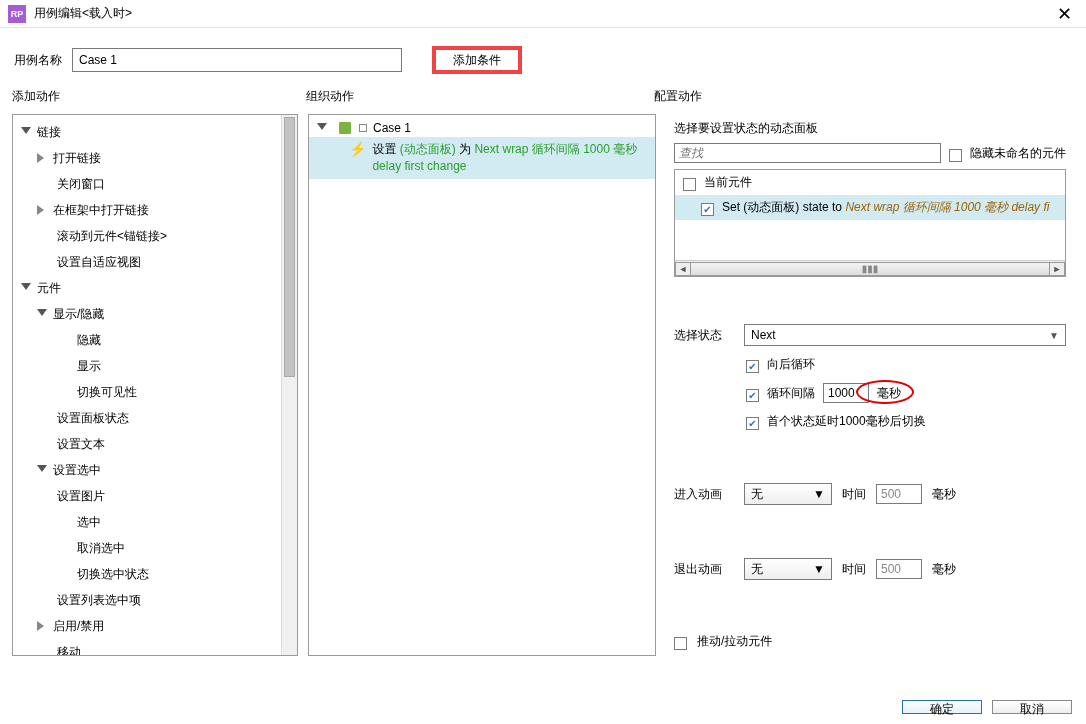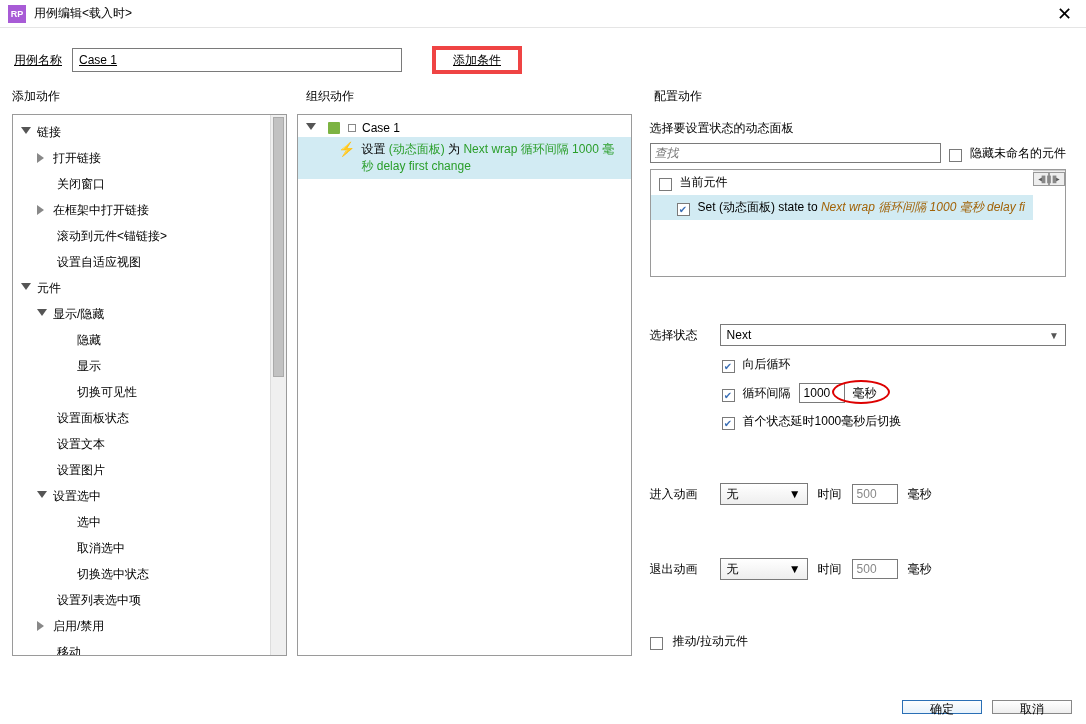--- a/index.html
+++ b/index.html
@@ -1,21 +1,21 @@
 <!DOCTYPE html>
 <html><head>
 <meta charset="utf-8">
 <style>
 * { box-sizing: border-box; margin: 0; padding: 0; font-family: "Microsoft YaHei", Arial, sans-serif; font-size: 12px; }
 body { background: #fff; width: 1086px; height: 724px; position: relative; }
 .titlebar { display:flex; align-items:center; height:28px; padding:0 8px; border-bottom:1px solid #e5e5e5; }
 .titlebar .rp-icon { width:18px; height:18px; background:#a85bd6; color:#fff; font-size:9px; display:flex; align-items:center; justify-content:center; margin-right:8px; font-weight:bold; }
 .titlebar .title { flex:1; }
 .titlebar .close { font-size:18px; cursor:pointer; padding:0 6px; }
-.name-row { display:flex; align-items:center; padding:18px 12px 14px 14px; gap:10px;text-decoration:underline; }
+.name-row { display:flex; align-items:center; padding:18px 12px 14px 14px; gap:10px; }
 .name-row input { width:330px; height:24px; border:1px solid #7a7a7a; padding:0 6px; }
 .name-row .add-cond { margin-left:20px; width:90px; height:28px; border:4px solid #ef4444; background:#fff; cursor:pointer; }
 .section-headers { display:flex; padding:0 12px; }
 .section-headers div { height:20px; }
 .sh-left { width:294px; }
 .sh-mid { width:348px;}
 .sh-right { flex:1; }
 .columns { display:flex; padding:6px 12px 0 12px; gap:10px; height:548px; }
 .panel-border { border:1px solid #9a9a9a; position:relative; }
 
@@ -42,21 +42,21 @@
 .action-text { line-height:1.4; }
 .action-text .green { color:#2a9e2a; }
 
 
 .right-panel { flex:1; display:flex; flex-direction:column; }
 .right-title-row { padding:6px 8px; }
 .search-row { display:flex; align-items:center; padding:0 8px 6px 8px; gap:8px; }
 .search-row input { flex:1; height:20px; border:1px solid #7a7a7a; padding:0 4px; font-style:italic; color:#888; }
 .checkbox { width:13px; height:13px; border:1px solid #7a7a7a; background:#fff; display:inline-flex; align-items:center; justify-content:center; font-size:10px; color:#3b6fb5; position:relative; top:2px; }
 .checkbox.checked::after { content:"✔"; }
-.panel-list { border:1px solid #9a9a9a; margin:0 8px; height:162px; display:flex; flex-direction:row; }
+.panel-list { border:1px solid #9a9a9a; margin:0 8px; height:162px; display:flex; flex-direction:column; }
 .panel-list-body { flex:1; overflow:hidden; }
 .list-row { display:flex; align-items:center; padding:4px 8px; gap:8px; white-space:nowrap; }
 .list-row.highlight { background:#d2ebf3; }
 .list-row.indent { padding-left:26px; }
 .list-row .green { color:#a16207;font-style:italic; }
 .hscroll { height:16px; background:#f0f0f0; border-top:1px solid #ccc; display:flex; align-items:center; }
 .hscroll .arrow { width:16px; height:14px; border:1px solid #999; background:#eee; display:flex; align-items:center; justify-content:center; font-size:9px; color:#555; }
 .hscroll .track { flex:1; height:14px; background:#fff; position:relative; border:1px solid #999; border-left:none; border-right:none; }
 .hscroll .track .gripper { position:absolute; left:0; top:0; bottom:0; right:0; background:linear-gradient(#f4f4f4,#ddd); display:flex; align-items:center; justify-content:center; color:#888; font-size:10px; }
 
@@ -145,26 +145,26 @@
         </div>
         <div class="tree-item tree-indent-1">
           <span class="tri tri-none"></span>
           <span>设置面板状态</span>
         </div>
         <div class="tree-item tree-indent-1">
           <span class="tri tri-none"></span>
           <span>设置文本</span>
         </div>
         <div class="tree-item tree-indent-1">
+          <span class="tri tri-down"></span>
+          <span>设置选中</span>
+        </div>
+        <div class="tree-item tree-indent-1">
           <span class="tri tri-none"></span>
           <span>设置图片</span>
-        </div>
-        <div class="tree-item tree-indent-1">
-          <span class="tri tri-down"></span>
-          <span>设置选中</span>
         </div>
         <div class="tree-item tree-indent-2">
           <span class="tri tri-none"></span>
           <span>选中</span>
         </div>
         <div class="tree-item tree-indent-2">
           <span class="tri tri-none"></span>
           <span>取消选中</span>
         </div>
         <div class="tree-item tree-indent-2">

